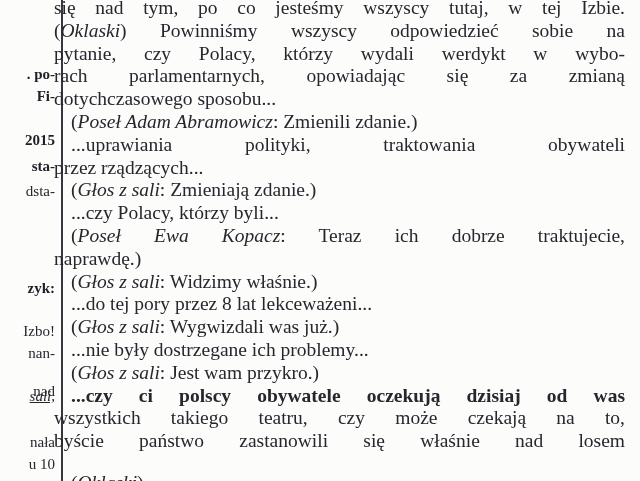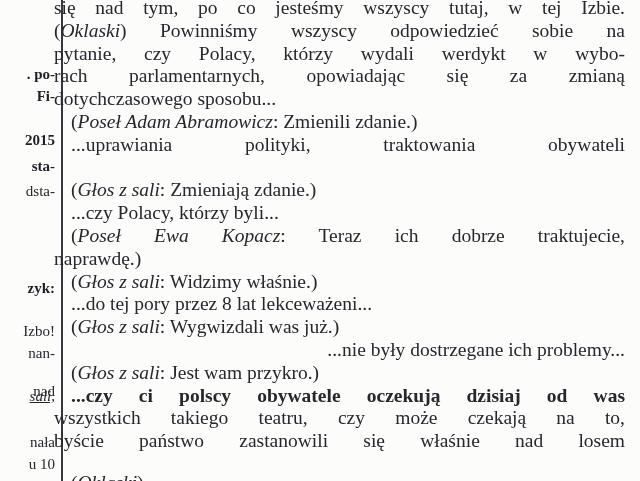--- a/index.html
+++ b/index.html
@@ -48,27 +48,28 @@
     </div>
   <div class="divider" style="left:61px;"></div>
   <div class="right-col">
       <div class="tline justify" style="top: -4px;"><span class="rm">się nad tym, po co jesteśmy wszyscy tutaj, w tej Izbie.</span></div>
       <div class="tline justify" style="top: 18.8px;"><span class="rm">(</span><span class="it">Oklaski</span><span class="rm">) Powinniśmy wszyscy odpowiedzieć sobie na</span></div>
       <div class="tline justify" style="top: 41.6px;"><span class="rm">pytanie, czy Polacy, którzy wydali werdykt w wybo-</span></div>
       <div class="tline justify" style="top: 64.4px;"><span class="rm">rach parlamentarnych, opowiadając się za zmianą</span></div>
       <div class="tline" style="top: 87.2px;"><span class="rm">dotychczasowego sposobu...</span></div>
       <div class="tline indent" style="top: 110px;"><span class="rm">(</span><span class="it">Poseł Adam Abramowicz</span><span class="rm">: Zmienili zdanie.)</span></div>
       <div class="tline indent justify" style="top: 132.8px;"><span class="rm">...uprawiania polityki, traktowania obywateli</span></div>
+      <div class="tline" style="top: 155.6px;"><span class="rm">przez rządzących...</span></div>
       <div class="tline indent" style="top: 178.4px;"><span class="rm">(</span><span class="it">Głos z sali</span><span class="rm">: Zmieniają zdanie.)</span></div>
       <div class="tline indent" style="top: 201.2px;"><span class="rm">...czy Polacy, którzy byli...</span></div>
       <div class="tline indent justify" style="top: 224px;"><span class="rm">(</span><span class="it">Poseł Ewa Kopacz</span><span class="rm">: Teraz ich dobrze traktujecie,</span></div>
       <div class="tline" style="top: 246.8px;"><span class="rm">naprawdę.)</span></div>
       <div class="tline indent" style="top: 269.6px;"><span class="rm">(</span><span class="it">Głos z sali</span><span class="rm">: Widzimy właśnie.)</span></div>
       <div class="tline indent" style="top: 292.4px;"><span class="rm">...do tej pory przez 8 lat lekceważeni...</span></div>
       <div class="tline indent" style="top: 315.2px;"><span class="rm">(</span><span class="it">Głos z sali</span><span class="rm">: Wygwizdali was już.)</span></div>
-      <div class="tline indent" style="top: 338px; text-align: right;"><span class="rm">...nie były dostrzegane ich problemy...</span></div>
+      <div class="tline indent" style="top: 338px;"><span class="rm">...nie były dostrzegane ich problemy...</span></div>
       <div class="tline indent" style="top: 360.8px;"><span class="rm">(</span><span class="it">Głos z sali</span><span class="rm">: Jest wam przykro.)</span></div>
       <div class="tline indent justify" style="top: 383.6px; font-weight: bold;"><span class="rm">...czy ci polscy obywatele oczekują dzisiaj od was</span></div>
       <div class="tline justify" style="top: 406.4px;"><span class="rm">wszystkich takiego teatru, czy może czekają na to,</span></div>
       <div class="tline justify" style="top: 429.2px;"><span class="rm">byście państwo zastanowili się właśnie nad losem</span></div>
       <div class="tline indent" style="top: 471px;"><span class="rm">(</span><span class="it">Oklaski</span><span class="rm">)</span></div>
     </div>
 </div>
 
 </body></html>

